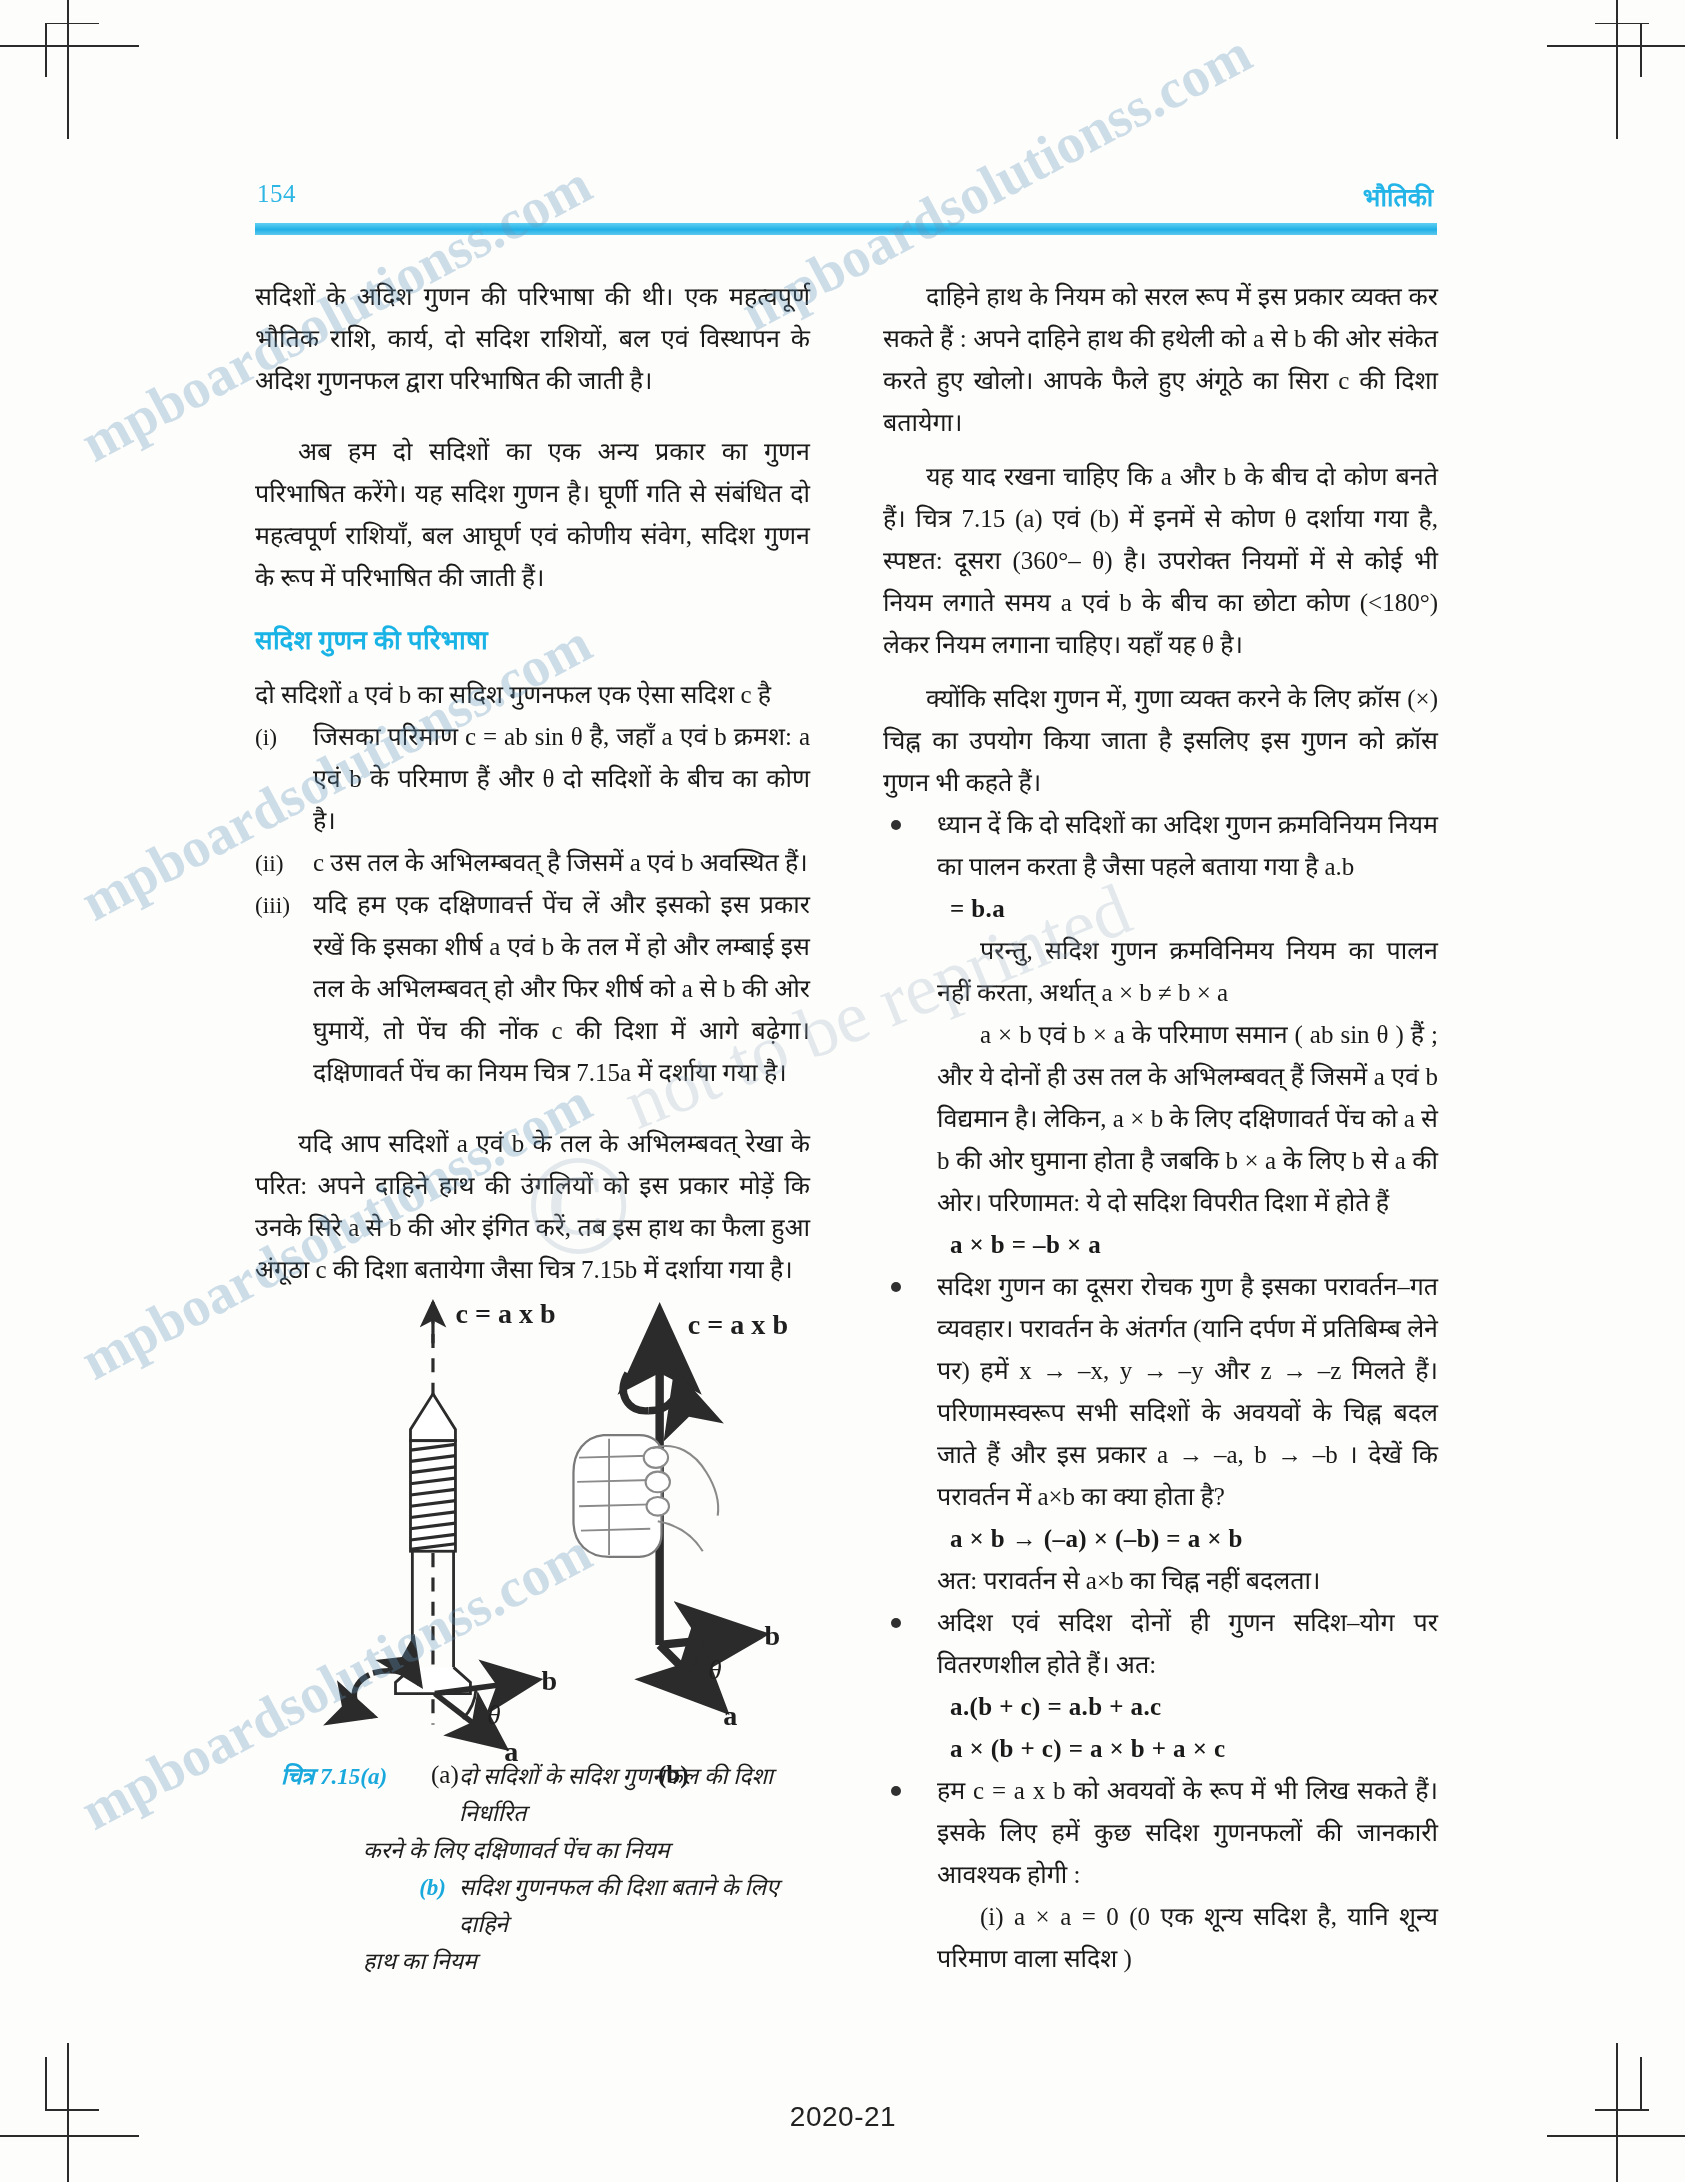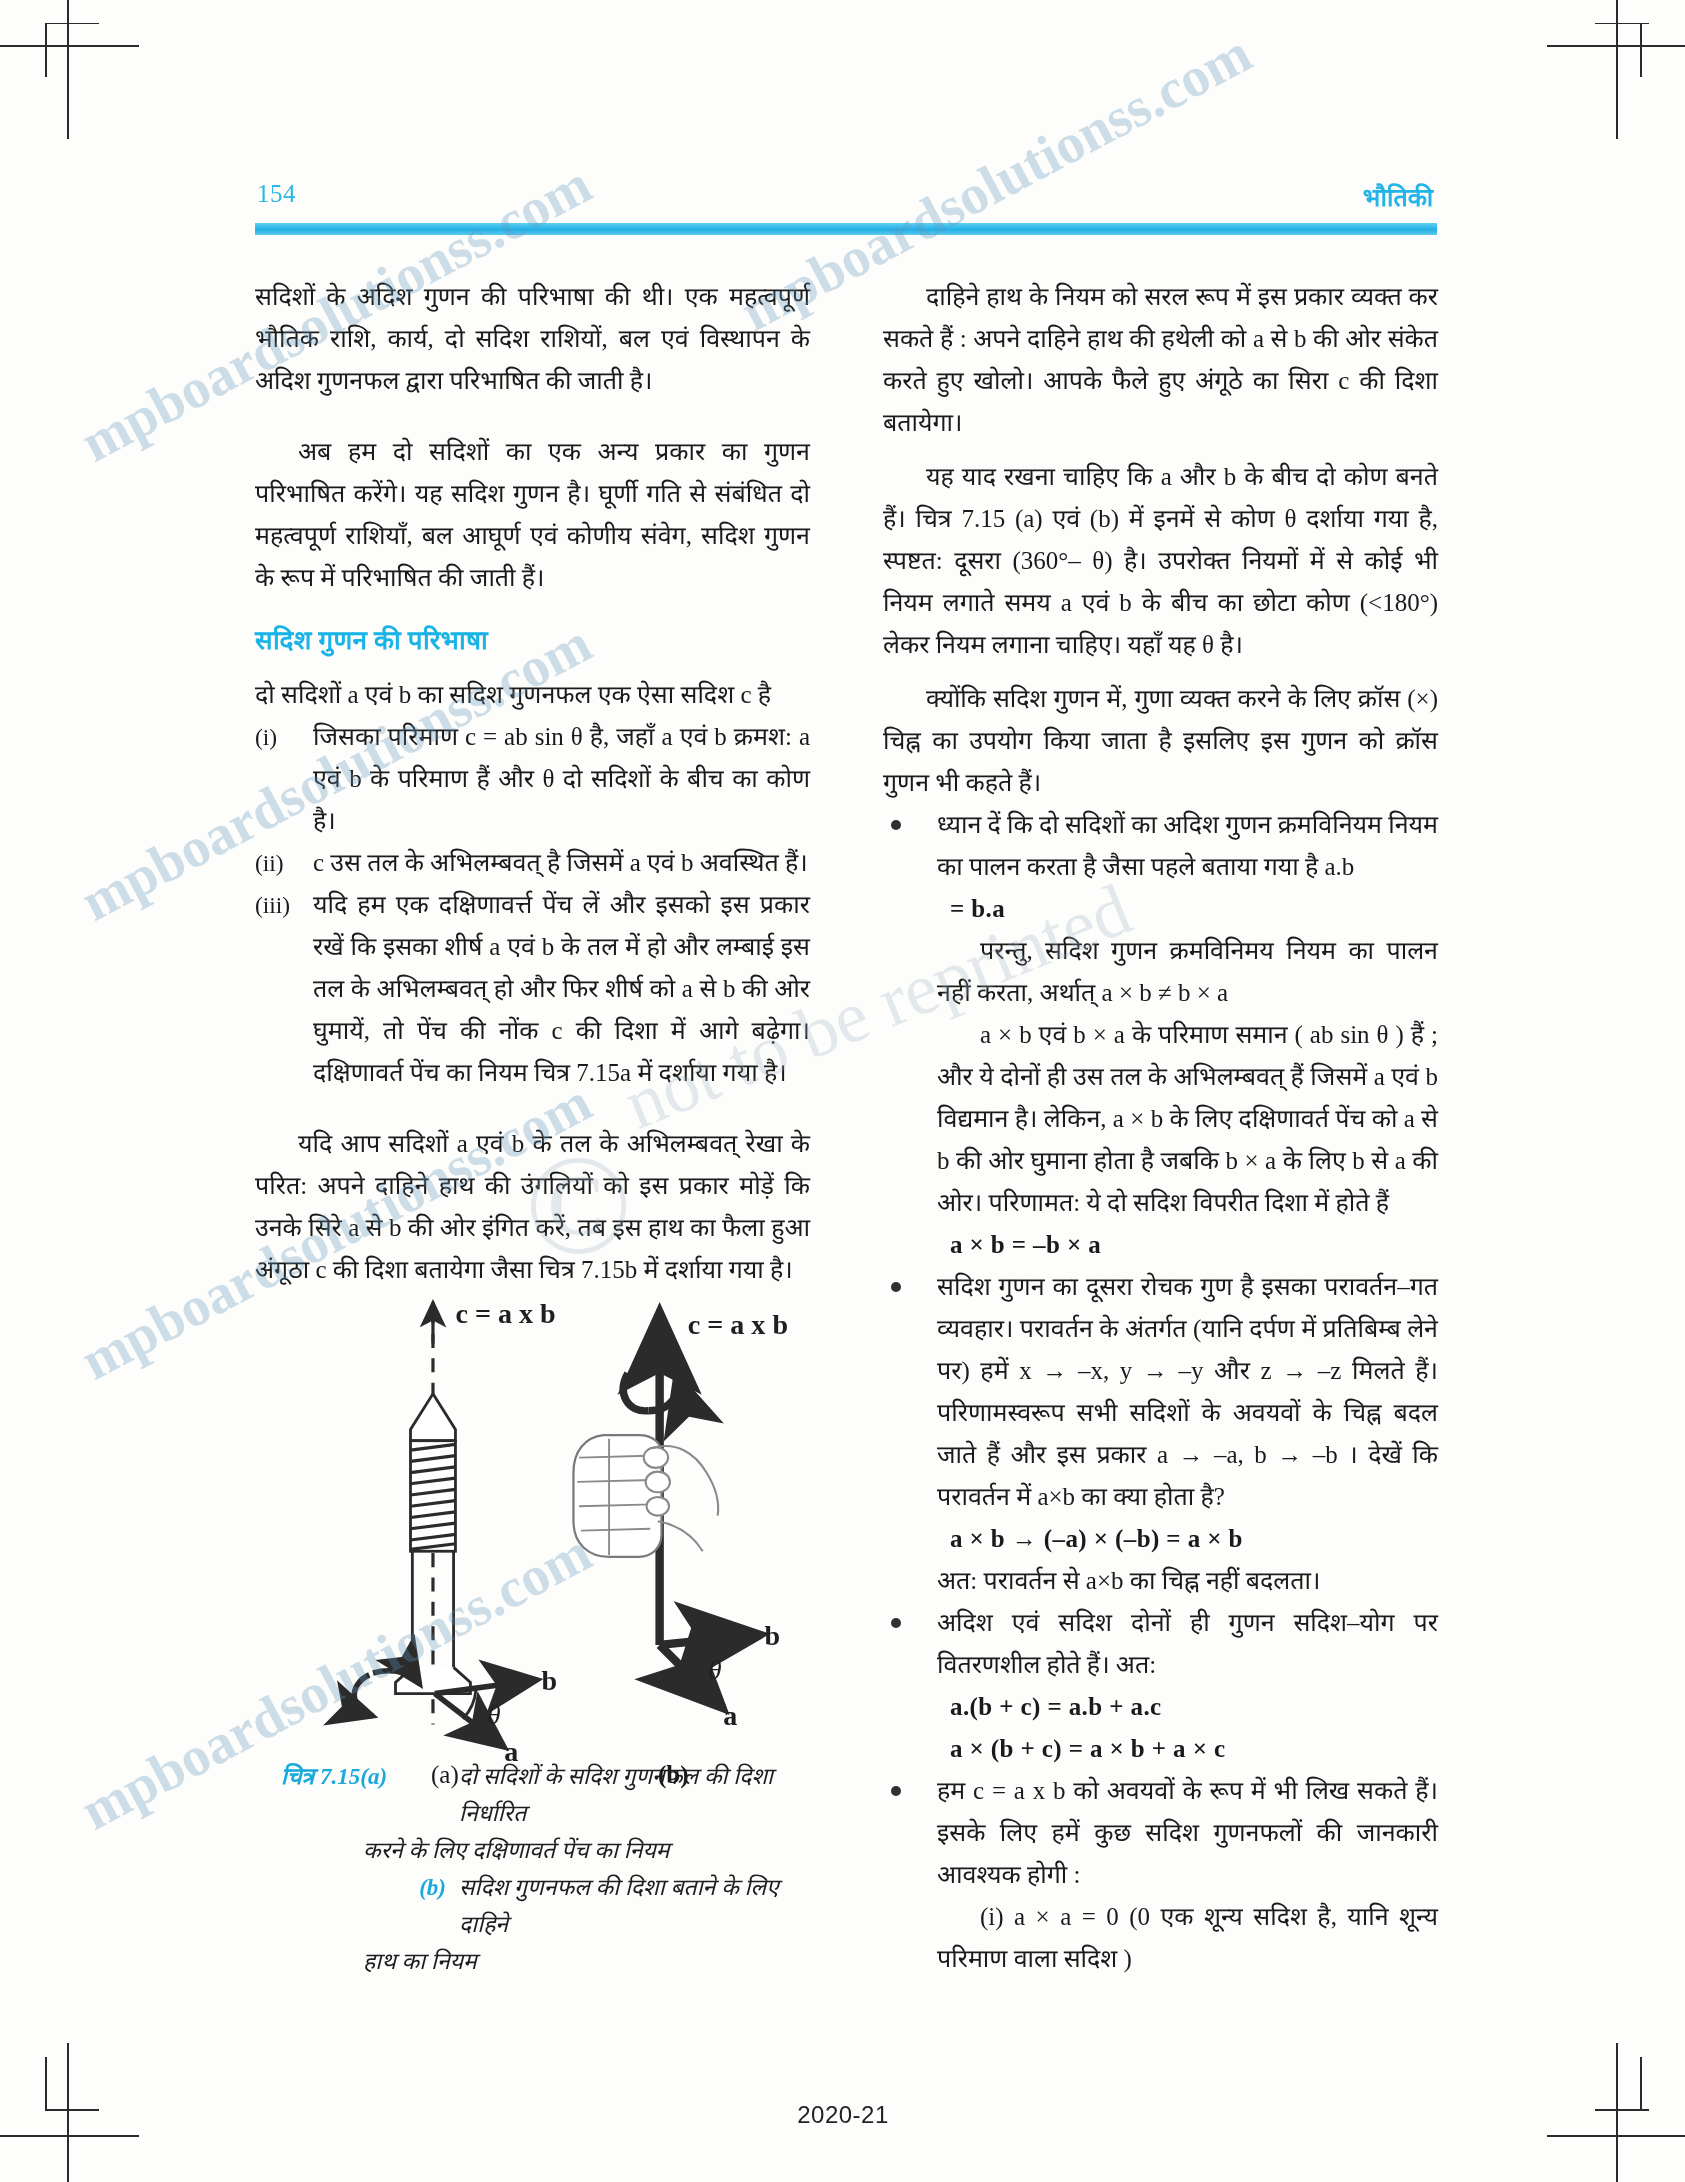--- a/index.html
+++ b/index.html
@@ -182,21 +182,21 @@
   .cap-body { flex: 1; }
   .cap-cont { margin-left: 108px; }
 
   
   .footer {
     position: absolute;
     left: 0;
     top: 2101px;
     width: 1686px;
     text-align: center;
-    font-size: 24px;
+    font-size: 28px;
     font-family: "Liberation Sans", sans-serif;
     color: #232323;
     letter-spacing: 0.5px;
   }
 
   
   .wm {
     position: absolute;
     font-family: "Liberation Serif", serif;
     color: rgba(95, 150, 190, 0.30);

